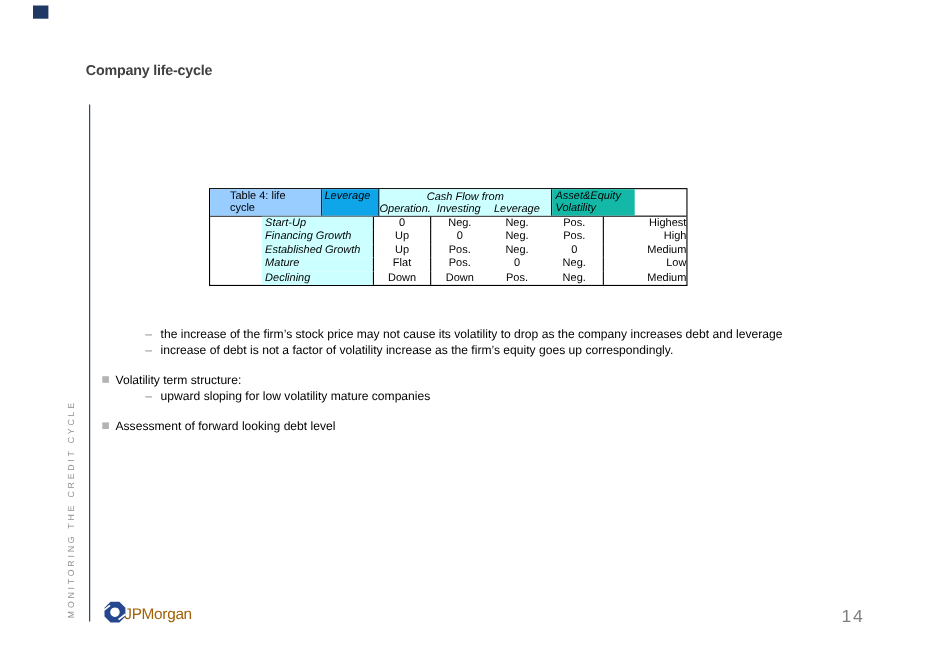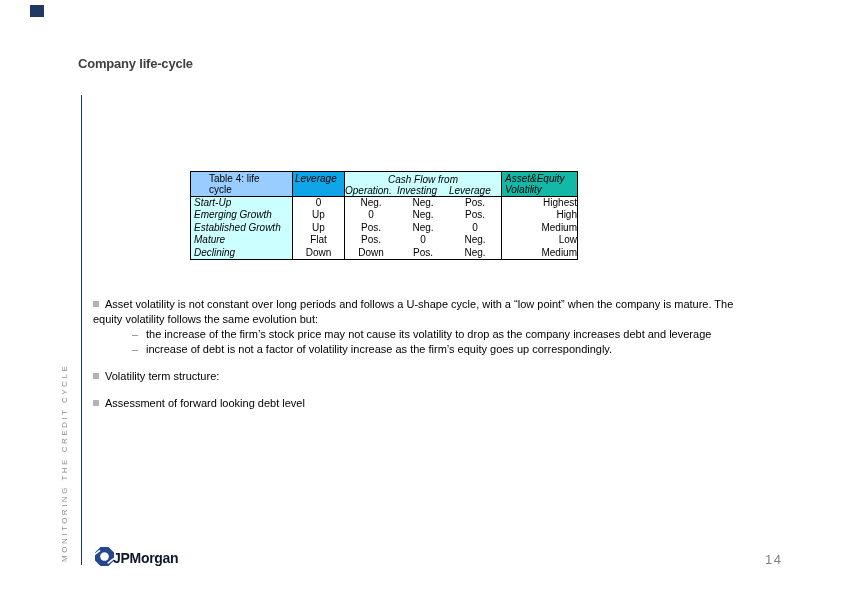--- a/index.html
+++ b/index.html
@@ -26,40 +26,40 @@
   .h-lev { width:52px; background:#0ea5e9; border-right:1px solid #000; font-style:italic; padding:1px 2px; }
   .h-cf  { width:157px; background:#ccffff; border-right:1px solid #000; font-style:italic;
            display:flex; flex-direction:column; justify-content:space-between; padding:2px 0; }
   .h-cf-top { text-align:center; }
   .h-cf-sub { display:flex; }
   .h-cf-sub span { width:52px; text-align:left; }
   .h-ae { width:75px; background:#14b8a6; font-style:italic; padding:1px 3px; }
 
   .trow { display:flex; height:12.4px; line-height:12.4px; }
   .c-stage { width:102px; background:#ccffff; border-right:1px solid #000; font-style:italic; padding:0 3px;
-             white-space:nowrap; overflow:hidden; }
+             white-space:nowrap; overflow:hidden;margin-left:47px; }
   .c-lev { width:52px; border-right:1px solid #000; text-align:center; }
   .c-op, .c-inv { width:52px; text-align:center; }
   .c-fin { width:53px; border-right:1px solid #000; text-align:center; }
   .c-ae { width:75px; text-align:right; }
 
   
   .bullets { position:absolute; left:93px; top:297px; width:656px; font-size:11px; line-height:15px; }
   .bullet-group { margin-bottom:12px; }
   .sq { display:inline-block; width:6px; height:6px; background:#b3b3b3; margin-right:6px;
         vertical-align:1px; }
   .sub { padding-left:53px; text-indent:-14px; }
   .dash { color:#808080; display:inline-block; width:14px; text-indent:0; }
 
   
   .logo { position:absolute; left:94px; top:546px; display:flex; align-items:flex-end; }
   .logo-mark { width:21px; height:21px; }
-  .logo-text { font-size:14px; font-weight:bold; color:#0f172a; letter-spacing:-0.3px;
+  .logo-text { font-size:14px; font-weight:normal; color:#a16207; letter-spacing:-0.3px;
                margin-left:-2px; margin-bottom:1px; }
-  .page-number { position:absolute; left:765px; top:552px; font-size:13px; color:#808080;
+  .page-number { position:absolute; left:765px; top:552px; font-size:16px; color:#808080;
                  letter-spacing:1.5px; }
 </style>
 </head>
 <body>
 
 <div class="stage">
 
   <div class="corner-marker"></div>
 
   <div class="slide-title">Company life-cycle</div>
@@ -90,21 +90,21 @@
 
     <div class="trow">
       <div class="c-stage">Start-Up</div>
       <div class="c-lev">0</div>
       <div class="c-op">Neg.</div>
       <div class="c-inv">Neg.</div>
       <div class="c-fin">Pos.</div>
       <div class="c-ae">Highest</div>
     </div>
     <div class="trow">
-      <div class="c-stage">Emerging Growth</div>
+      <div class="c-stage">Financing Growth</div>
       <div class="c-lev">Up</div>
       <div class="c-op">0</div>
       <div class="c-inv">Neg.</div>
       <div class="c-fin">Pos.</div>
       <div class="c-ae">High</div>
     </div>
     <div class="trow">
       <div class="c-stage">Established Growth</div>
       <div class="c-lev">Up</div>
       <div class="c-op">Pos.</div>
@@ -126,27 +126,27 @@
       <div class="c-op">Down</div>
       <div class="c-inv">Pos.</div>
       <div class="c-fin">Neg.</div>
       <div class="c-ae">Medium</div>
     </div>
   </div>
 
   <div class="bullets">
 
     <div class="bullet-group">
-      <div><span class="sq"></span><span>Asset volatility is not constant over long periods and follows a U-shape cycle, with a “low point” when the company is mature. The equity volatility follows the same evolution but:</span></div>
       <div class="sub"><span class="dash">–</span><span>the increase of the firm’s stock price may not cause its volatility to drop as the company increases debt and leverage</span></div>
       <div class="sub"><span class="dash">–</span><span>increase of debt is not a factor of volatility increase as the firm’s equity goes up correspondingly.</span></div>
     </div>
 
     <div class="bullet-group">
       <div><span class="sq"></span><span>Volatility term structure:</span></div>
+      <div class="sub"><span class="dash">–</span><span>upward sloping for low volatility mature companies</span></div>
     </div>
 
     <div class="bullet-group">
       <div><span class="sq"></span><span>Assessment of forward looking debt level</span></div>
     </div>
 
   </div>
 
   <div class="logo">
     <svg class="logo-mark" viewBox="0 0 21 21" xmlns="http://www.w3.org/2000/svg">

